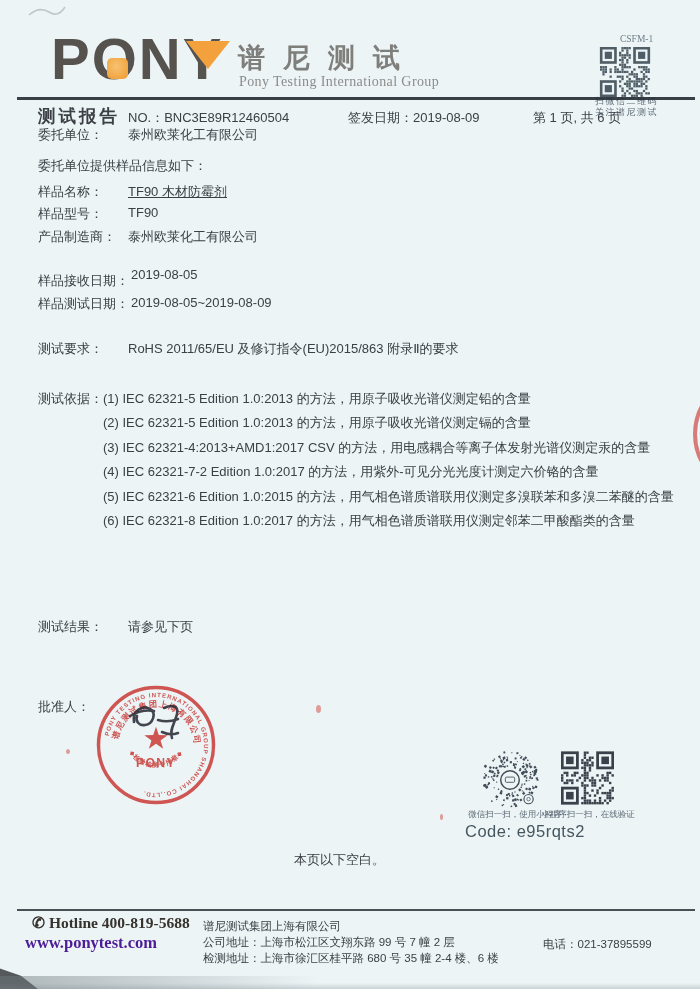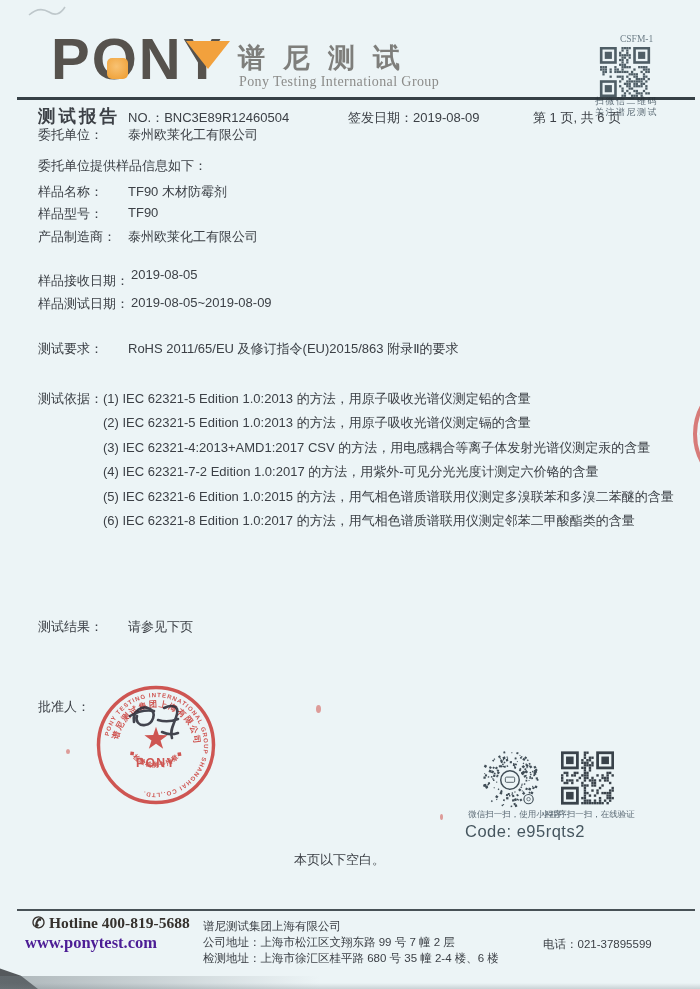--- a/index.html
+++ b/index.html
@@ -33,21 +33,21 @@
   
   .t13{font-size:13px;}
   #report-title{left:38px;top:104px;font-size:17.5px;font-weight:700;letter-spacing:3px;}
   #no-line{left:128px;top:109px;}
   #issue-line{left:348px;top:109px;}
   #page-info{left:533px;top:109px;}
   .lbl{left:38px;}
   .val{left:128px;}
   #client-l{top:126px;} #client-v{top:126px;}
   #info-note{left:38px;top:157px;}
-  #sname-l{top:183px;} #sname-v{top:183px;}
+  #sname-l{top:183px;} #sname-v{top:183px;text-decoration:underline;}
   #smodel-l{top:205px;} #smodel-v{top:205px;}
   #smanu-l{top:228px;} #smanu-v{top:228px;}
   #srecv-l{top:272px;} #srecv-v{left:131px;top:267px;}
   #stest-l{top:295px;} #stest-v{left:131px;top:295px;}
   #req-l{top:340px;} #req-v{top:340px;}
   #basis-l{top:390px;}
   .method{left:103px;}
   #m0{top:390px;} #m1{top:414px;} #m2{top:439px;} #m3{top:463px;} #m4{top:488px;} #m5{top:512px;}
   #result-l{top:618px;} #result-v{top:618px;}
   #approver-l{top:698px;}

